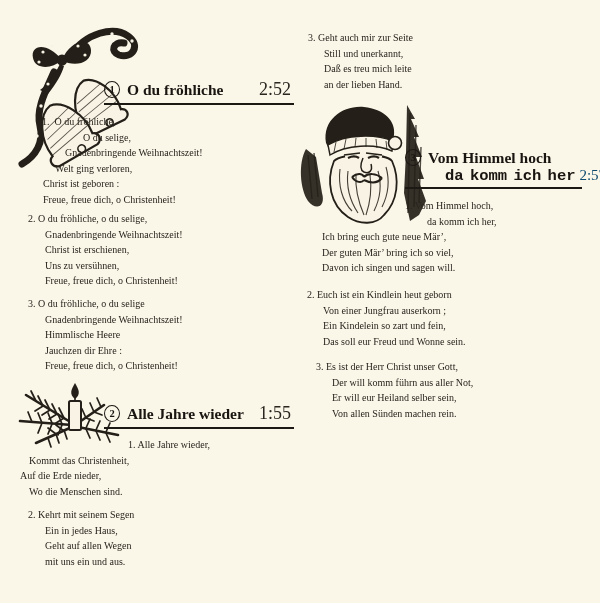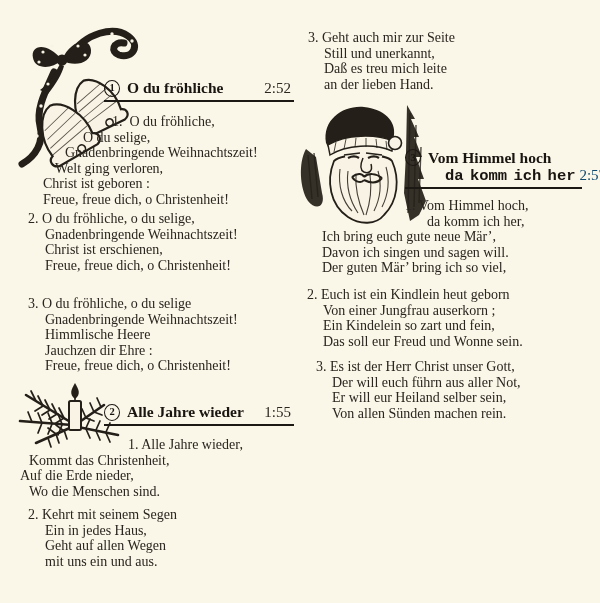--- a/index.html
+++ b/index.html
@@ -2,36 +2,36 @@
 <html><head>
 <meta charset="utf-8">
 <style>
   html,body { margin:0; padding:0; }
   .page {
     position:relative; width:600px; height:603px;
     background:#faf6e8; overflow:hidden;
     font-family:"Liberation Serif", serif;
     color:#2a251e;
   }
-  .line { white-space:pre; font-size:14px; line-height:15.6px; }
+  .line { white-space:pre; font-size:10px; line-height:15.6px; }
   .verse { position:absolute; }
   .hang17 .line:first-child { margin-left:-17px; }
   .hang16 .line:first-child { margin-left:-16px; }
 
   .song-header {
     position:absolute; display:flex; align-items:center; gap:7px;
     border-bottom:2.4px solid #1c1813; padding-bottom:3px;
     font-weight:bold; font-size:15.5px; color:#191510;
   }
   .badge {
     flex:none; width:14px; height:14px; border:1.6px solid #1c1813;
     border-radius:50%; display:flex; align-items:center; justify-content:center;
     font-size:10.5px; font-weight:bold; padding:0 0 1px 0;
   }
-  .htime { font-weight:normal; margin-left:auto; padding-right:3px; font-size:15px; color:#2a251e; }
+  .htime { font-weight:normal; margin-left:auto; padding-right:3px; font-size:18px; color:#2a251e; }
 
   .song-header3 {
     position:absolute; border-bottom:2.4px solid #1c1813; padding-bottom:2px;
     font-weight:bold; font-size:15.5px; color:#191510;
   }
   .h3row1 { display:flex; align-items:center; gap:7px; line-height:17px; }
   .h3row2 { margin-left:40px; line-height:17px; white-space:pre; }
   .h3title2 { word-spacing:-3px;font-family:Liberation Mono, monospace; }
   .h3time { font-weight:normal; font-size:15px; color:#0c4a6e;margin-top:46px; }
 
@@ -79,32 +79,33 @@
     <circle cx="36" cy="60" r="1.6" class="paper"></circle>
   </svg>
 
   <div class="song-header" style="left:104px; top:79px; width:190px;">
     <span class="badge">1</span>
     <span>O du fröhliche</span>
     <span class="htime">2:52</span>
   </div>
 
   <div class="verse" style="left:0; top:114px;">
-    <div class="line" style="margin-left:112px">1.  O du fröhliche,</div>
+    <div class="line" style="margin-left:42px">1.  O du fröhliche,</div>
     <div class="line" style="margin-left:83px">O du selige,</div>
     <div class="line" style="margin-left:65px">Gnadenbringende Weihnachtszeit!</div>
     <div class="line" style="margin-left:55px">Welt ging verloren,</div>
     <div class="line" style="margin-left:43px">Christ ist geboren :</div>
     <div class="line" style="margin-left:43px">Freue, freue dich, o Christenheit!</div>
   </div>
 
   <div class="verse hang17" style="left:45px; top:211px;">
     <div class="line">2. O du fröhliche, o du selige,</div>
     <div class="line">Gnadenbringende Weihnachtszeit!</div>
     <div class="line">Christ ist erschienen,</div>
+    <div class="line">Uns zu versühnen,</div>
     <div class="line">Freue, freue dich, o Christenheit!</div>
   </div>
 
   <div class="verse hang17" style="left:45px; top:296px;">
     <div class="line">3. O du fröhliche, o du selige</div>
     <div class="line">Gnadenbringende Weihnachtszeit!</div>
     <div class="line">Himmlische Heere</div>
     <div class="line">Jauchzen dir Ehre :</div>
     <div class="line">Freue, freue dich, o Christenheit!</div>
   </div>
@@ -191,31 +192,31 @@
       <span class="badge">3</span>
       <span>Vom Himmel hoch</span>
     </div>
     <div class="h3row2"><span class="h3title2">da komm ich her</span> <span class="h3time">2:57</span></div>
   </div>
 
   <div class="verse" style="left:0; top:198px;">
     <div class="line" style="margin-left:405px">1. Vom Himmel hoch,</div>
     <div class="line" style="margin-left:427px">da komm ich her,</div>
     <div class="line" style="margin-left:322px">Ich bring euch gute neue Mär’,</div>
+    <div class="line" style="margin-left:322px">Der guten Mär’ bring ich so viel,</div>
     <div class="line" style="margin-left:322px">Davon ich singen und sagen will.</div>
-    <div class="line" style="margin-left:322px">Der guten Mär’ bring ich so viel,</div>
   </div>
 
   <div class="verse hang16" style="left:323px; top:287px;">
     <div class="line">2. Euch ist ein Kindlein heut geborn</div>
     <div class="line">Von einer Jungfrau auserkorn ;</div>
     <div class="line">Ein Kindelein so zart und fein,</div>
     <div class="line">Das soll eur Freud und Wonne sein.</div>
   </div>
 
   <div class="verse hang16" style="left:332px; top:359px;">
     <div class="line">3. Es ist der Herr Christ unser Gott,</div>
-    <div class="line">Der will euch führn aus aller Not,</div>
+    <div class="line">Der will komm führn aus aller Not,</div>
     <div class="line">Er will eur Heiland selber sein,</div>
     <div class="line">Von allen Sünden machen rein.</div>
   </div>
 
 </div>
 
 </body></html>

